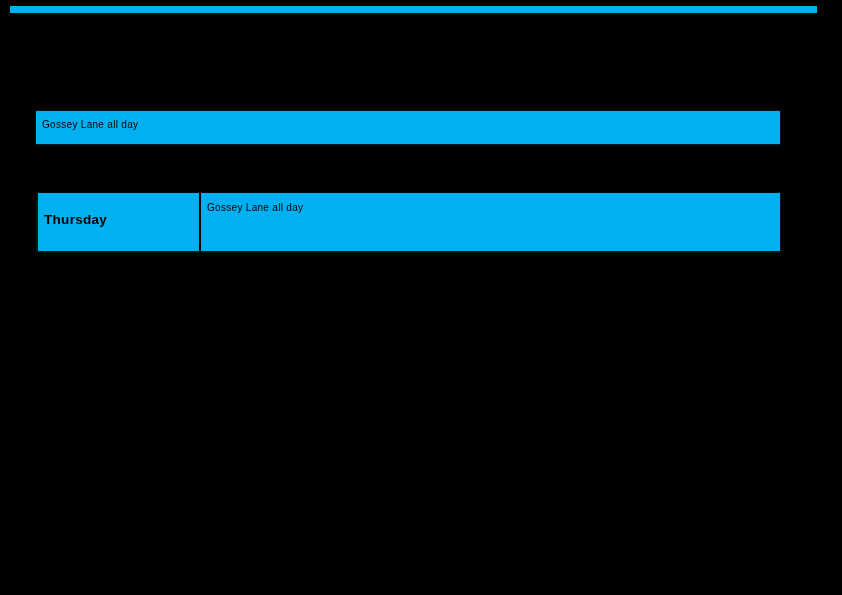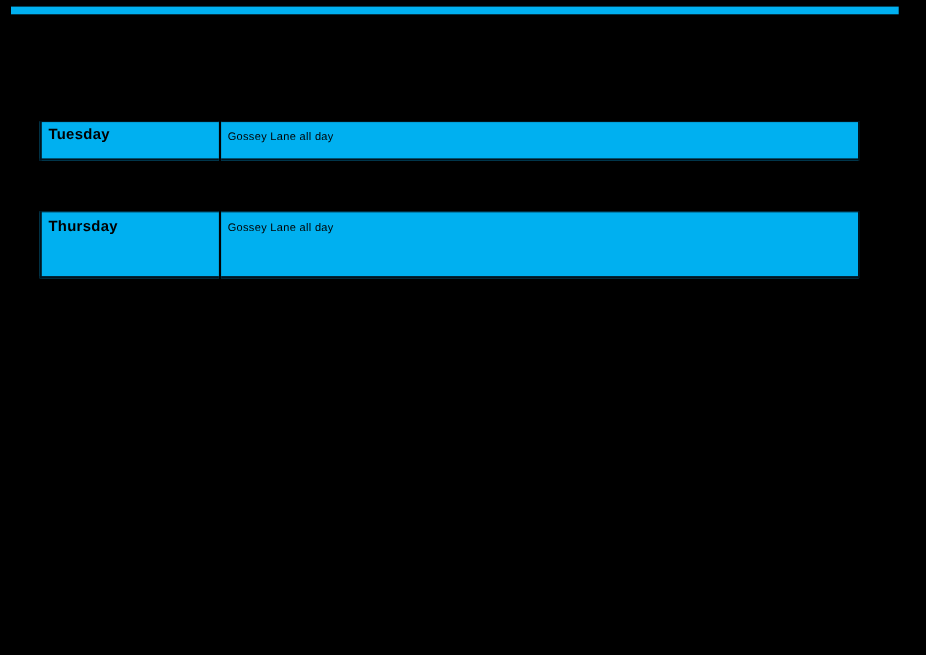--- a/index.html
+++ b/index.html
@@ -41,21 +41,21 @@
   .cell-day {
     width: 163px;
     border-left: 2px solid #00131d;
     padding: 2px 0 0 6px;
   }
   .cell-detail {
     flex: 1;
     border-right: 1px solid #00131d;
     padding: 3px 0 0 6px;
   }
-  .row-1 .cell-day { padding-top: 4px; }
+  .row-1 .cell-day { padding-top: 17px; }
   .row-1 .cell-detail { padding-top: 4px; }
   .day-label {
     font-size: 13.5px;
     line-height: 14px;
     font-weight: 700;
     letter-spacing: 0.3px;
     color: var(--text, #000000);
   }
   .detail-label {
     font-size: 10px;
@@ -66,23 +66,20 @@
   }
 </style>
 </head>
 <body style="background: rgb(0, 0, 0);">
 
 <div class="page" style="--bg: #000000; --accent: #00b0f0; --text: #000000;">
 
   <div class="top-rule"></div>
 
   <div class="sched-row row-0">
-    <div class="cell cell-day">
-      <span class="day-label">Tuesday</span>
-    </div>
     <div class="cell cell-detail">
       <span class="detail-label">Gossey Lane all day</span>
     </div>
   </div>
 
   <div class="sched-row row-1">
     <div class="cell cell-day">
       <span class="day-label">Thursday</span>
     </div>
     <div class="cell cell-detail">

